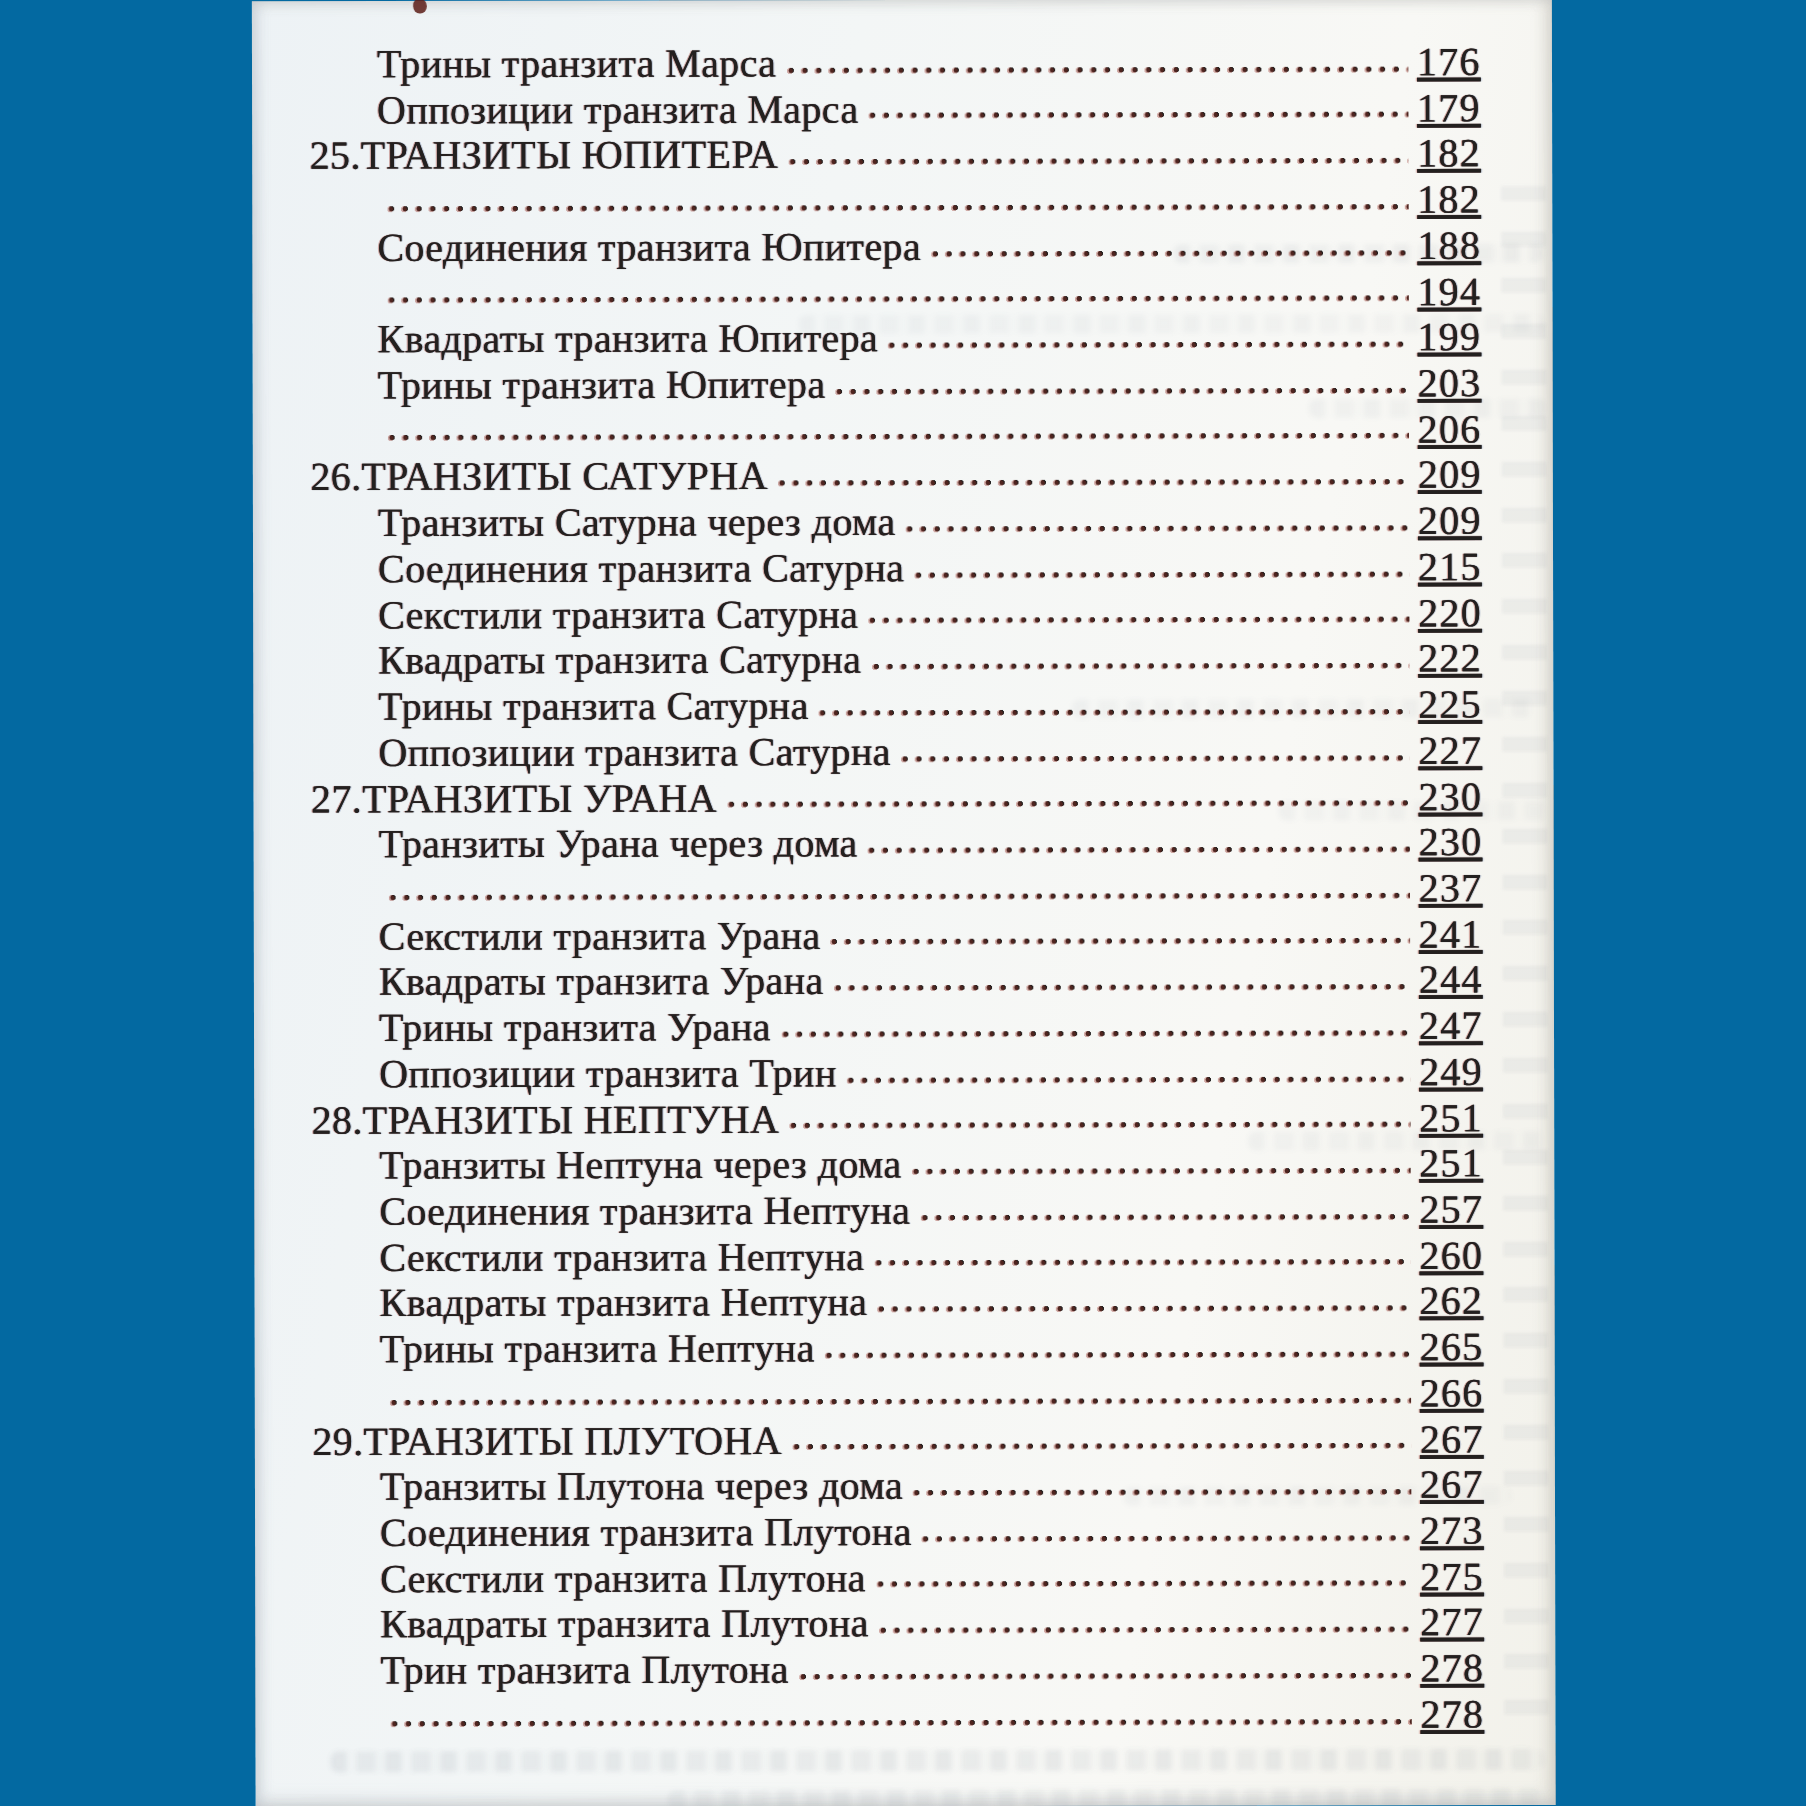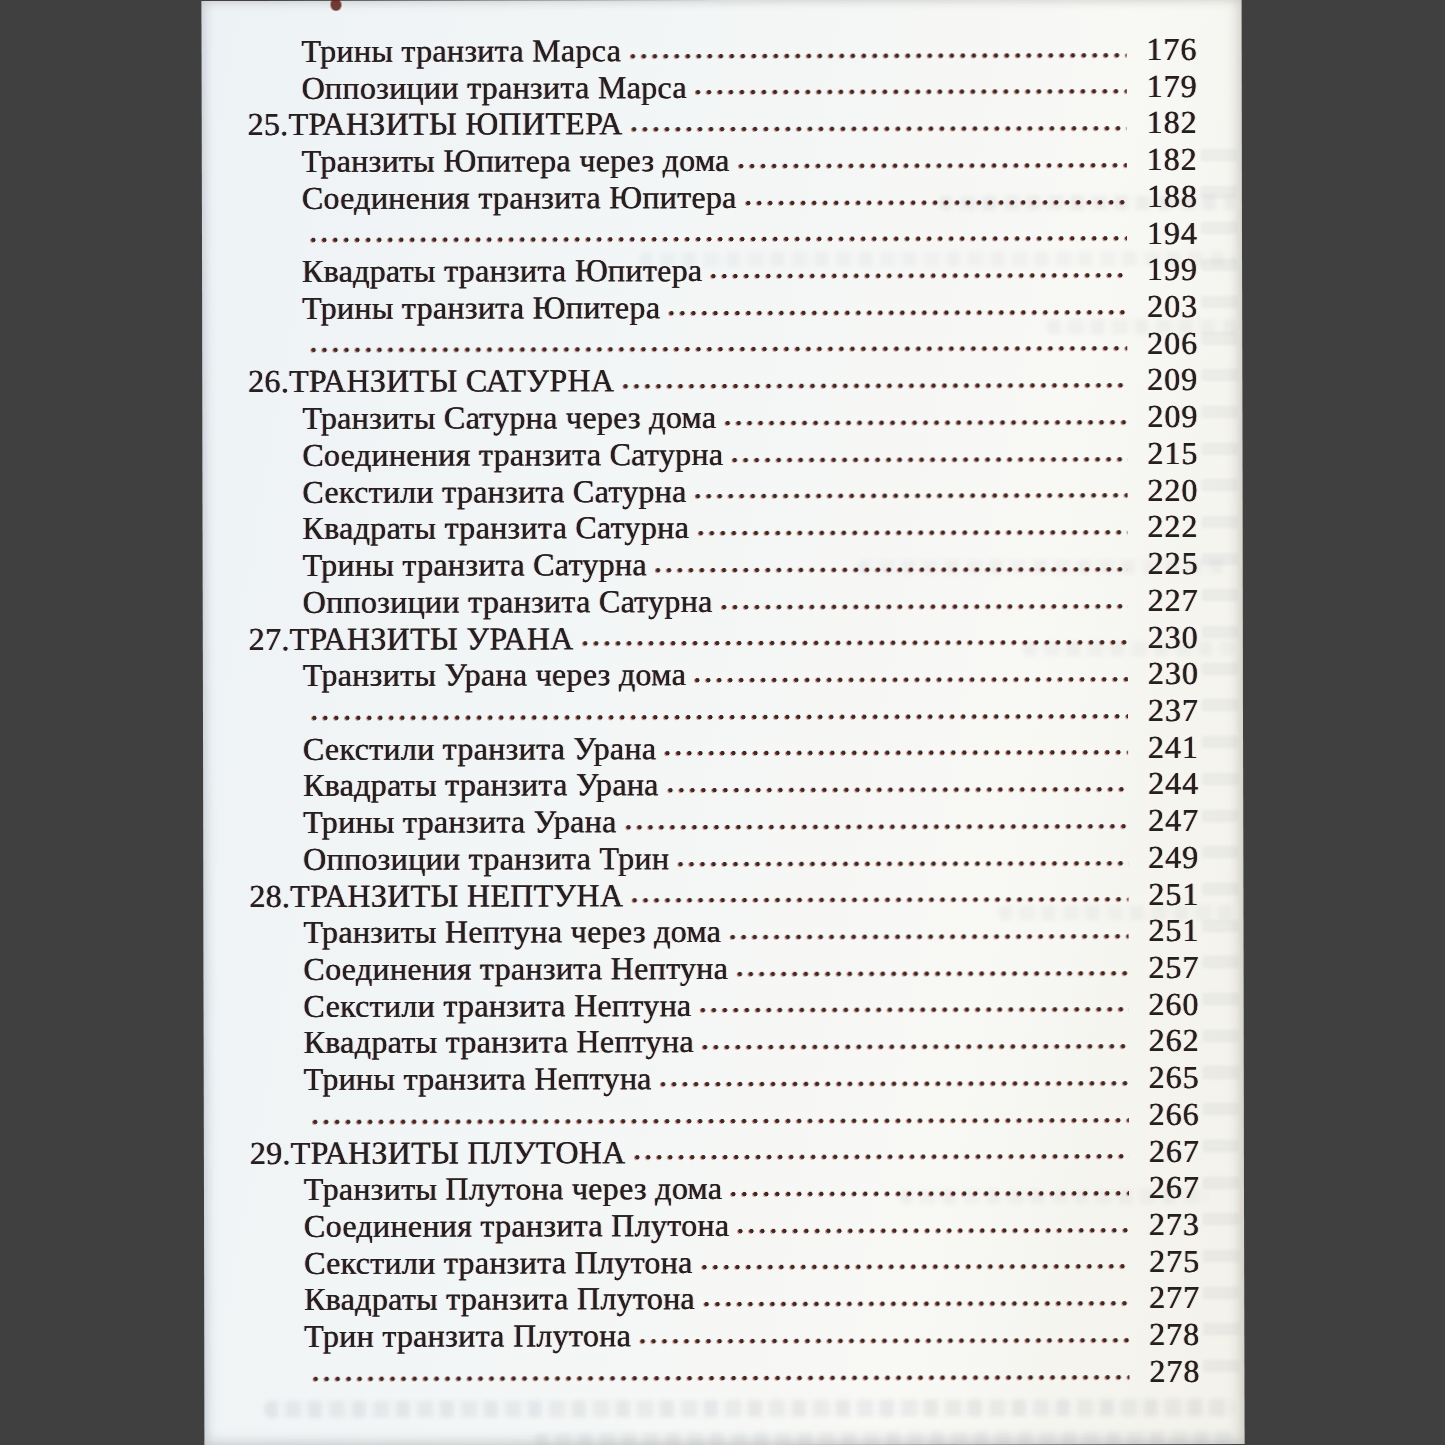--- a/index.html
+++ b/index.html
@@ -1,20 +1,20 @@
 <!DOCTYPE html>
 <html style="--ink: #23201f; --paper-tint: #f3f6f6; --mark: #5c1d17;"><head>
 <meta charset="utf-8">
 <style>
   html,body{margin:0;padding:0;background:#ffffff;}
   #screen{
     position:relative;
     width:1445px;height:1445px;
     overflow:hidden;
-    background:#404040;
+    background:#0369a1;
     font-family:"Liberation Serif","DejaVu Serif",serif;
   }
   
   .page{
     position:absolute;
     left:203px;top:0;
     width:1040px;height:1445px;
     background:
       linear-gradient(100deg,#edf2f5 0%,#f3f6f6 38%,#f8f8f5 72%,#f2f1ea 100%);
     box-shadow:
@@ -52,24 +52,24 @@
     height:11px;
     margin:0 7px 7px 8px;
     background-image:
       radial-gradient(circle at 2.2px 5.6px, rgba(150,42,30,.38) 2.1px, rgba(0,0,0,0) 2.6px),
       radial-gradient(circle at 3.4px 5.2px, var(--ink,#23201f) 1.9px, rgba(0,0,0,0) 2.4px);
     background-size:11px 11px;
     background-repeat:repeat-x;
   }
   .row .pg{
     min-width:64px;
-    text-align:right;
     white-space:nowrap;
     letter-spacing:1px;
     text-shadow:-1px 0 0 rgba(158,38,26,.32), 1px 0 0 rgba(50,84,150,.20), 0 0 .6px currentColor;
+    text-decoration:underline;
   }
   
   .red-mark{
     position:absolute;
     left:129px;top:-2px;
     width:11px;height:12px;
     border-radius:45% 55% 50% 50%;
     background:var(--mark,#5c1d17);
     filter:blur(.6px);
     opacity:.85;
@@ -131,21 +131,20 @@
     <span class="pg">179</span>
   </div>
 
   <div class="row chapter">
     <span class="lbl">25.ТРАНЗИТЫ ЮПИТЕРА</span>
     <span class="dots"></span>
     <span class="pg">182</span>
   </div>
 
   <div class="row item">
-    <span class="lbl">Транзиты Юпитера через дома</span>
     <span class="dots"></span>
     <span class="pg">182</span>
   </div>
 
   <div class="row item">
     <span class="lbl">Соединения транзита Юпитера</span>
     <span class="dots"></span>
     <span class="pg">188</span>
   </div>
 

